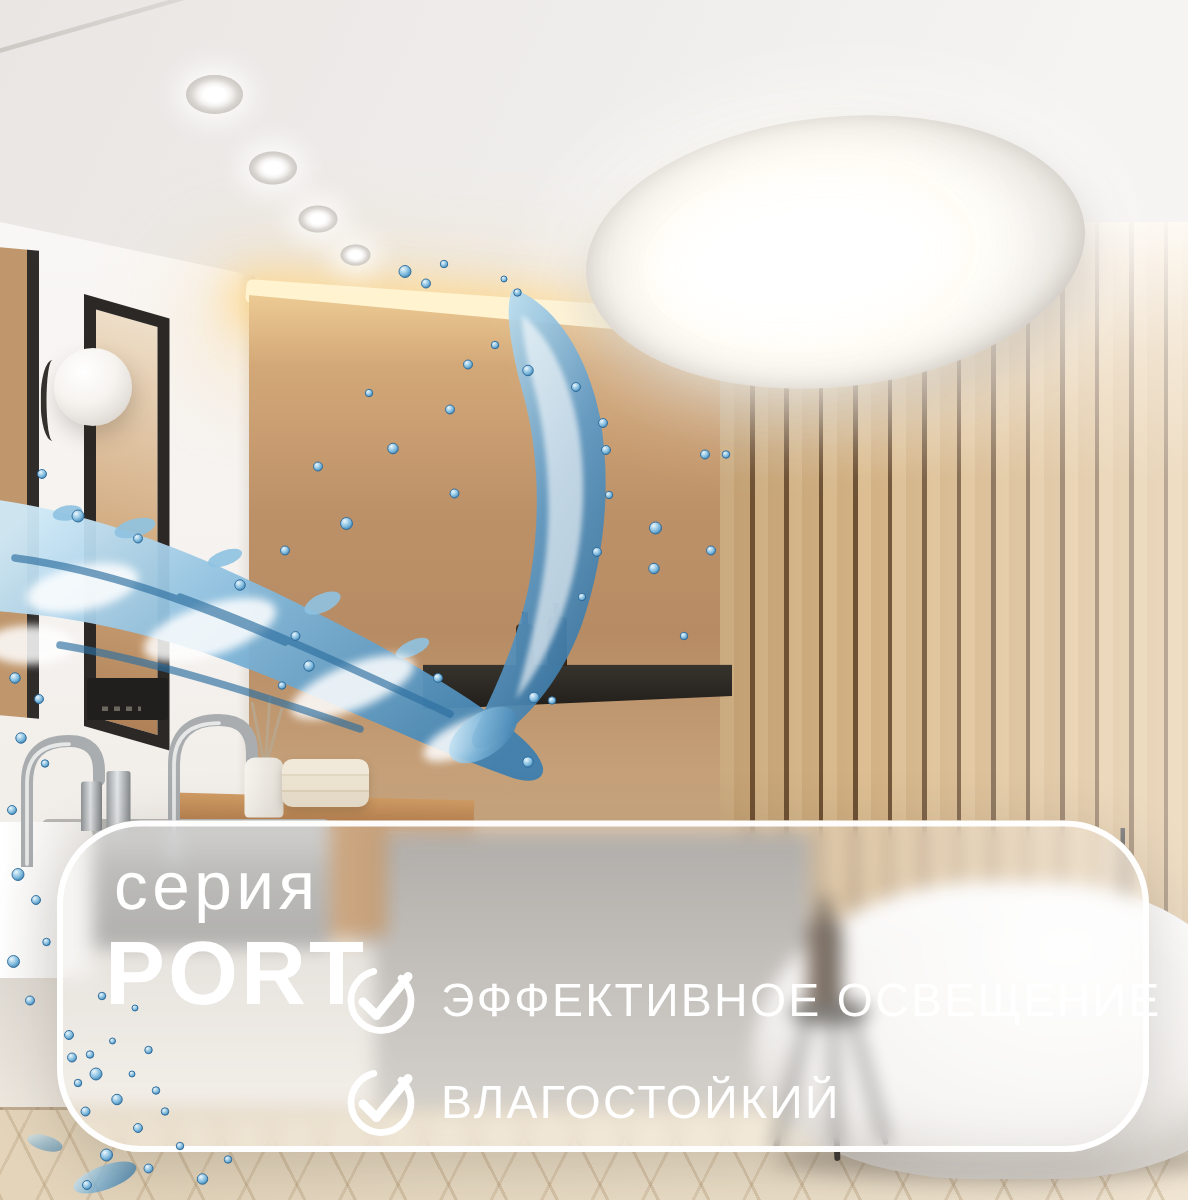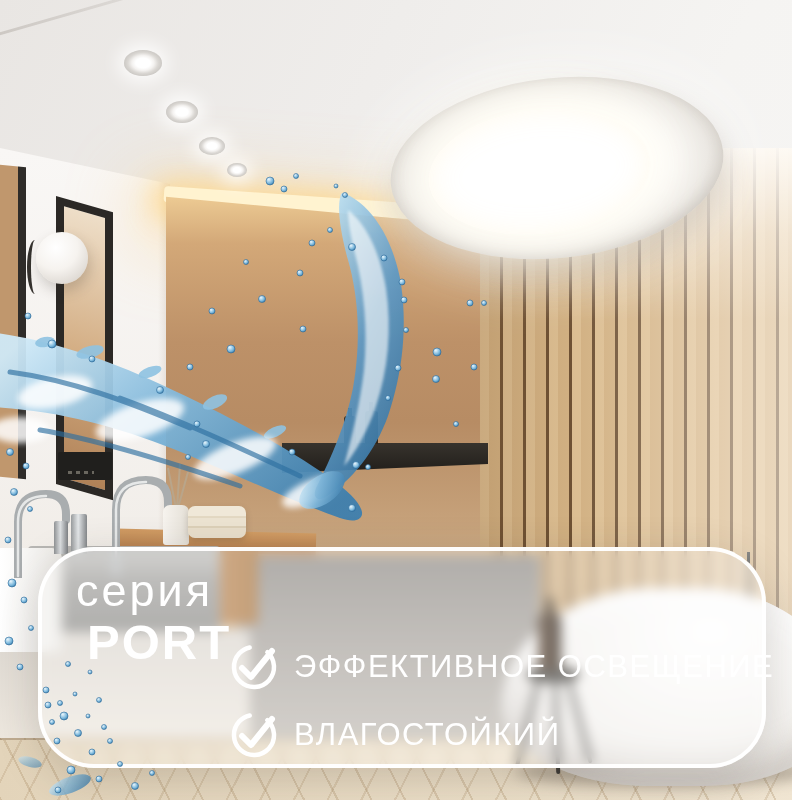--- a/index.html
+++ b/index.html
@@ -125,21 +125,21 @@
   .splash-svg{position:absolute;left:0;top:0;width:800px;height:800px;pointer-events:none;}
   .z20{z-index:20;} .z40{z-index:40;}
 
   
   .card{position:absolute;left:38px;top:547px;width:728px;height:221px;z-index:30;
     border:4px solid rgba(255,255,255,.97);border-radius:56px;
     background:rgba(255,255,255,.30);
     -webkit-backdrop-filter:blur(6px);backdrop-filter:blur(6px);
     box-shadow:0 12px 44px rgba(60,50,40,.20);color:#ffffff;}
   .series-label{position:absolute;left:34px;top:16px;font-size:45px;font-weight:300;letter-spacing:3px;line-height:1.05;}
-  .series-name{position:absolute;left:45px;top:66px;font-size:49px;font-weight:700;letter-spacing:2px;line-height:1.05;}
+  .series-name{position:absolute;left:28px;top:66px;font-size:60px;font-weight:700;letter-spacing:2px;line-height:1.05;}
   .feature{position:absolute;left:186px;display:flex;align-items:center;gap:14px;height:52px;}
   .f1{top:90px;} .f2{top:158px;}
   .check{width:52px;height:52px;flex:0 0 52px;}
   .feature-label{font-size:31px;font-weight:400;letter-spacing:1.5px;white-space:nowrap;}
 </style>
 </head>
 <body>
 
 <div class="stage">
 

